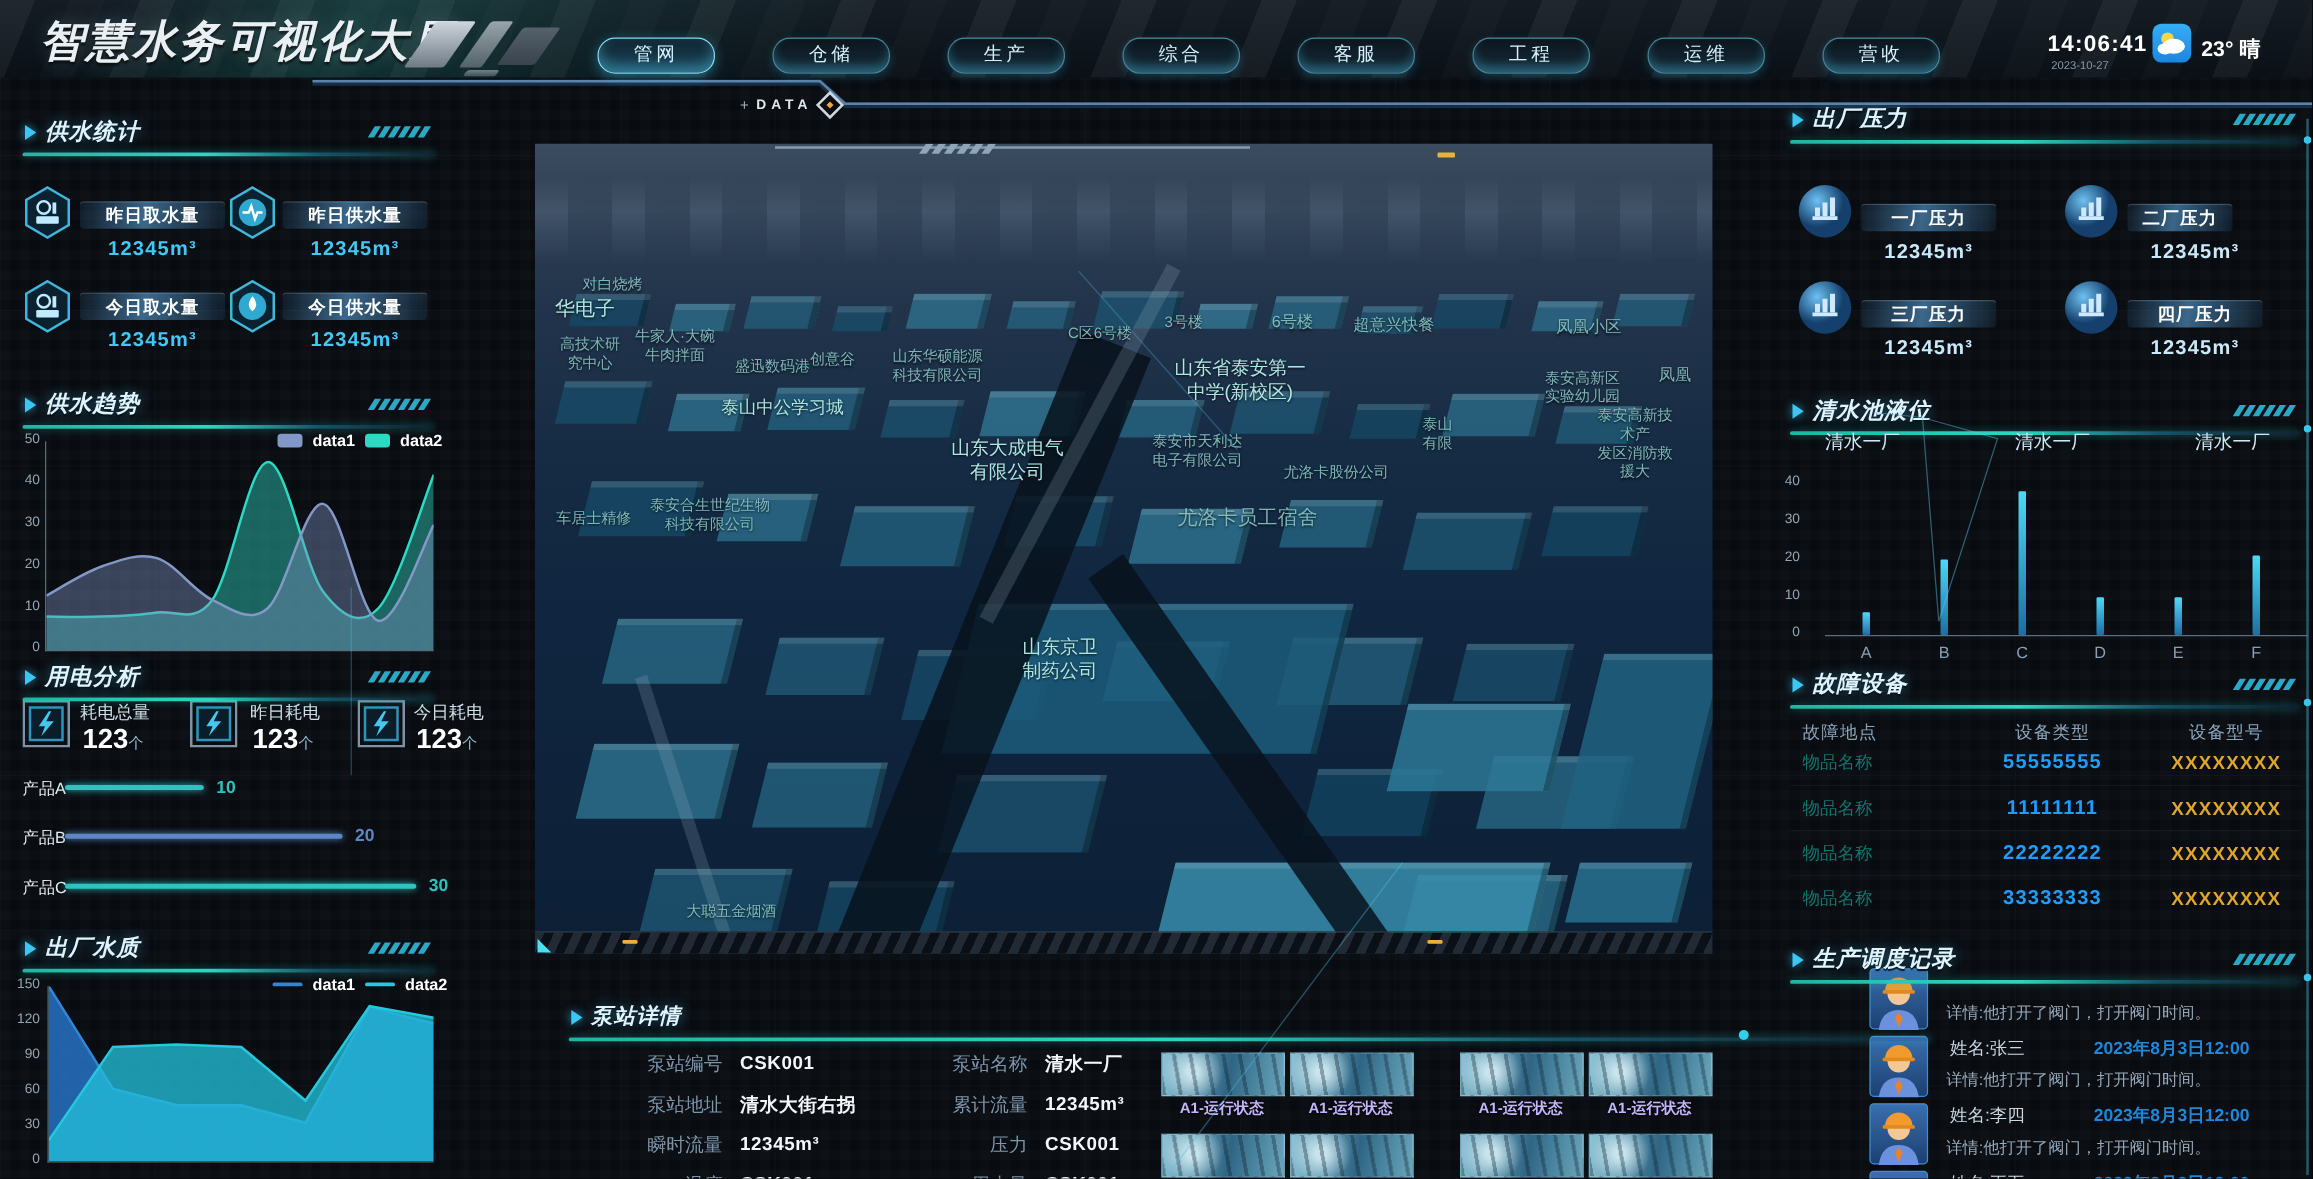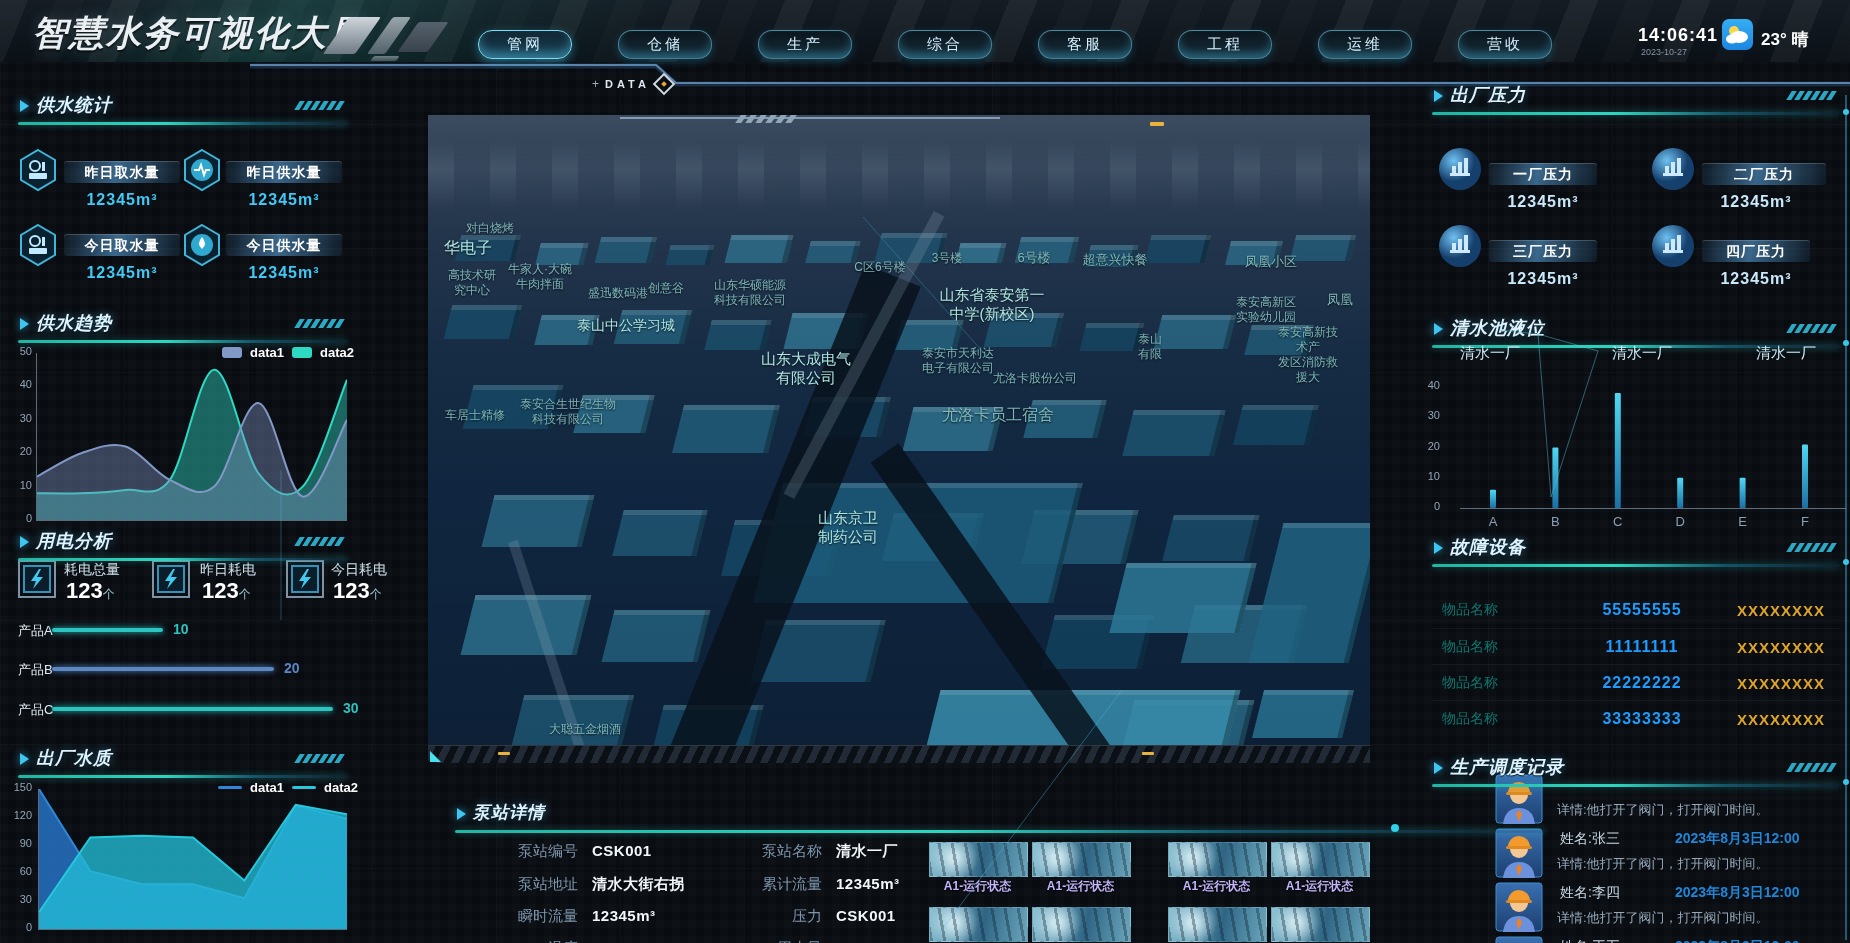--- a/index.html
+++ b/index.html
@@ -448,21 +448,21 @@
         <div class="mlabel" style="left: 838px; top: 195px; font-size: 12px; color: rgba(143, 208, 208, 0.85);">泰安高新区
 实验幼儿园</div>
         <div class="mlabel" style="left: 880px; top: 240px; font-size: 12px; color: rgba(143, 208, 208, 0.85); text-align: center;">泰安高新技术产
 发区消防救援大</div>
         <div class="mlabel" style="left: 722px; top: 232px; font-size: 12px; color: rgba(143, 208, 208, 0.85);">泰山
 有限</div>
         <div class="mlabel" style="left: 378px; top: 254px; font-size: 15px; color: rgb(174, 232, 228);">山东大成电气
 有限公司</div>
         <div class="mlabel" style="left: 530px; top: 246px; font-size: 12px; color: rgba(143, 208, 208, 0.85);">泰安市天利达
 电子有限公司</div>
-        <div class="mlabel" style="left: 607px; top: 263px; font-size: 12px; color: rgba(143, 208, 208, 0.85);">尤洛卡股份公司</div>
+        <div class="mlabel" style="left: 641px; top: 263px; font-size: 12px; color: rgba(143, 208, 208, 0.85);">尤洛卡股份公司</div>
         <div class="mlabel" style="left: 570px; top: 300px; font-size: 16px; color: rgba(143, 208, 208, 0.85);">尤洛卡员工宿舍</div>
         <div class="mlabel" style="left: 140px; top: 297px; font-size: 12px; color: rgba(143, 208, 208, 0.85);">泰安合生世纪生物
 科技有限公司</div>
         <div class="mlabel" style="left: 47px; top: 300px; font-size: 12px; color: rgba(143, 208, 208, 0.85);">车居士精修</div>
         <div class="mlabel" style="left: 420px; top: 413px; font-size: 15px; color: rgb(174, 232, 228);">山东京卫
 制药公司</div>
         <div class="mlabel" style="left: 157px; top: 614px; font-size: 12px; color: rgba(143, 208, 208, 0.85);">大聪五金烟酒</div>
       </div>
     <div class="mframe">
       <div class="abs" style="left:192px;top:2px;width:380px;height:2px;background:#9fb6c9;opacity:.75"></div>
@@ -541,21 +541,21 @@
         <rect x="27" y="12" width="4" height="15" fill="#cfe9ff"></rect>
       </svg></span>
   <span class="abs" style="left:1650px;top:223px"><svg width="46" height="46" viewBox="0 0 46 46">
         <circle cx="23" cy="23" r="21" fill="url(#pg)"></circle>
         <rect x="13" y="27" width="20" height="3" fill="#cfe9ff"></rect>
         <rect x="15" y="20" width="4" height="7" fill="#cfe9ff"></rect>
         <rect x="21" y="16" width="4" height="11" fill="#cfe9ff"></rect>
         <rect x="27" y="12" width="4" height="15" fill="#cfe9ff"></rect>
       </svg></span>
   <div class="chip" style="left:1489px;top:163px;width:108px">一厂压力</div>
-  <div class="chip" style="left:1702px;top:163px;width:124px">二厂压力</div>
+  <div class="chip" style="left:1702px;top:163px;width:84px">二厂压力</div>
   <div class="chip" style="left:1489px;top:240px;width:108px">三厂压力</div>
   <div class="chip" style="left:1702px;top:240px;width:108px">四厂压力</div>
   <div class="whitev" style="left:1489px;top:193px;width:108px">12345m³</div>
   <div class="whitev" style="left:1702px;top:193px;width:108px">12345m³</div>
   <div class="whitev" style="left:1489px;top:270px;width:108px">12345m³</div>
   <div class="whitev" style="left:1702px;top:270px;width:108px">12345m³</div>
 
   <span class="tabtx" style="left:1440px;top:344px">清水一厂</span>
   <span class="tabtx" style="left:1592px;top:344px">清水一厂</span>
   <span class="tabtx" style="left:1736px;top:344px">清水一厂</span>
@@ -582,20 +582,25 @@
       </svg></div>
   <div class="cats abs" id="poolCats" style="left:1460px;top:514px;width:386px;height:16px">
       <span style="left: 23px;">A</span>
       <span style="left: 85.4px;">B</span>
       <span style="left: 147.8px;">C</span>
       <span style="left: 210.2px;">D</span>
       <span style="left: 272.6px;">E</span>
       <span style="left: 335px;">F</span>
     </div>
 
+  <div class="frow hd" style="top:568px">
+    <span class="c1">故障地点</span>
+    <span class="c2">设备类型</span>
+    <span class="c3">设备型号</span>
+  </div>
   <div id="faultRows">
       <div class="frow" style="top: 592px;">
         <span class="c1">物品名称</span>
         <span class="c2">55555555</span>
         <span class="c3">XXXXXXXX</span>
       </div>
       <div class="frow sep" style="top: 628px;">
         <span class="c1">物品名称</span>
         <span class="c2">11111111</span>
         <span class="c3">XXXXXXXX</span>

